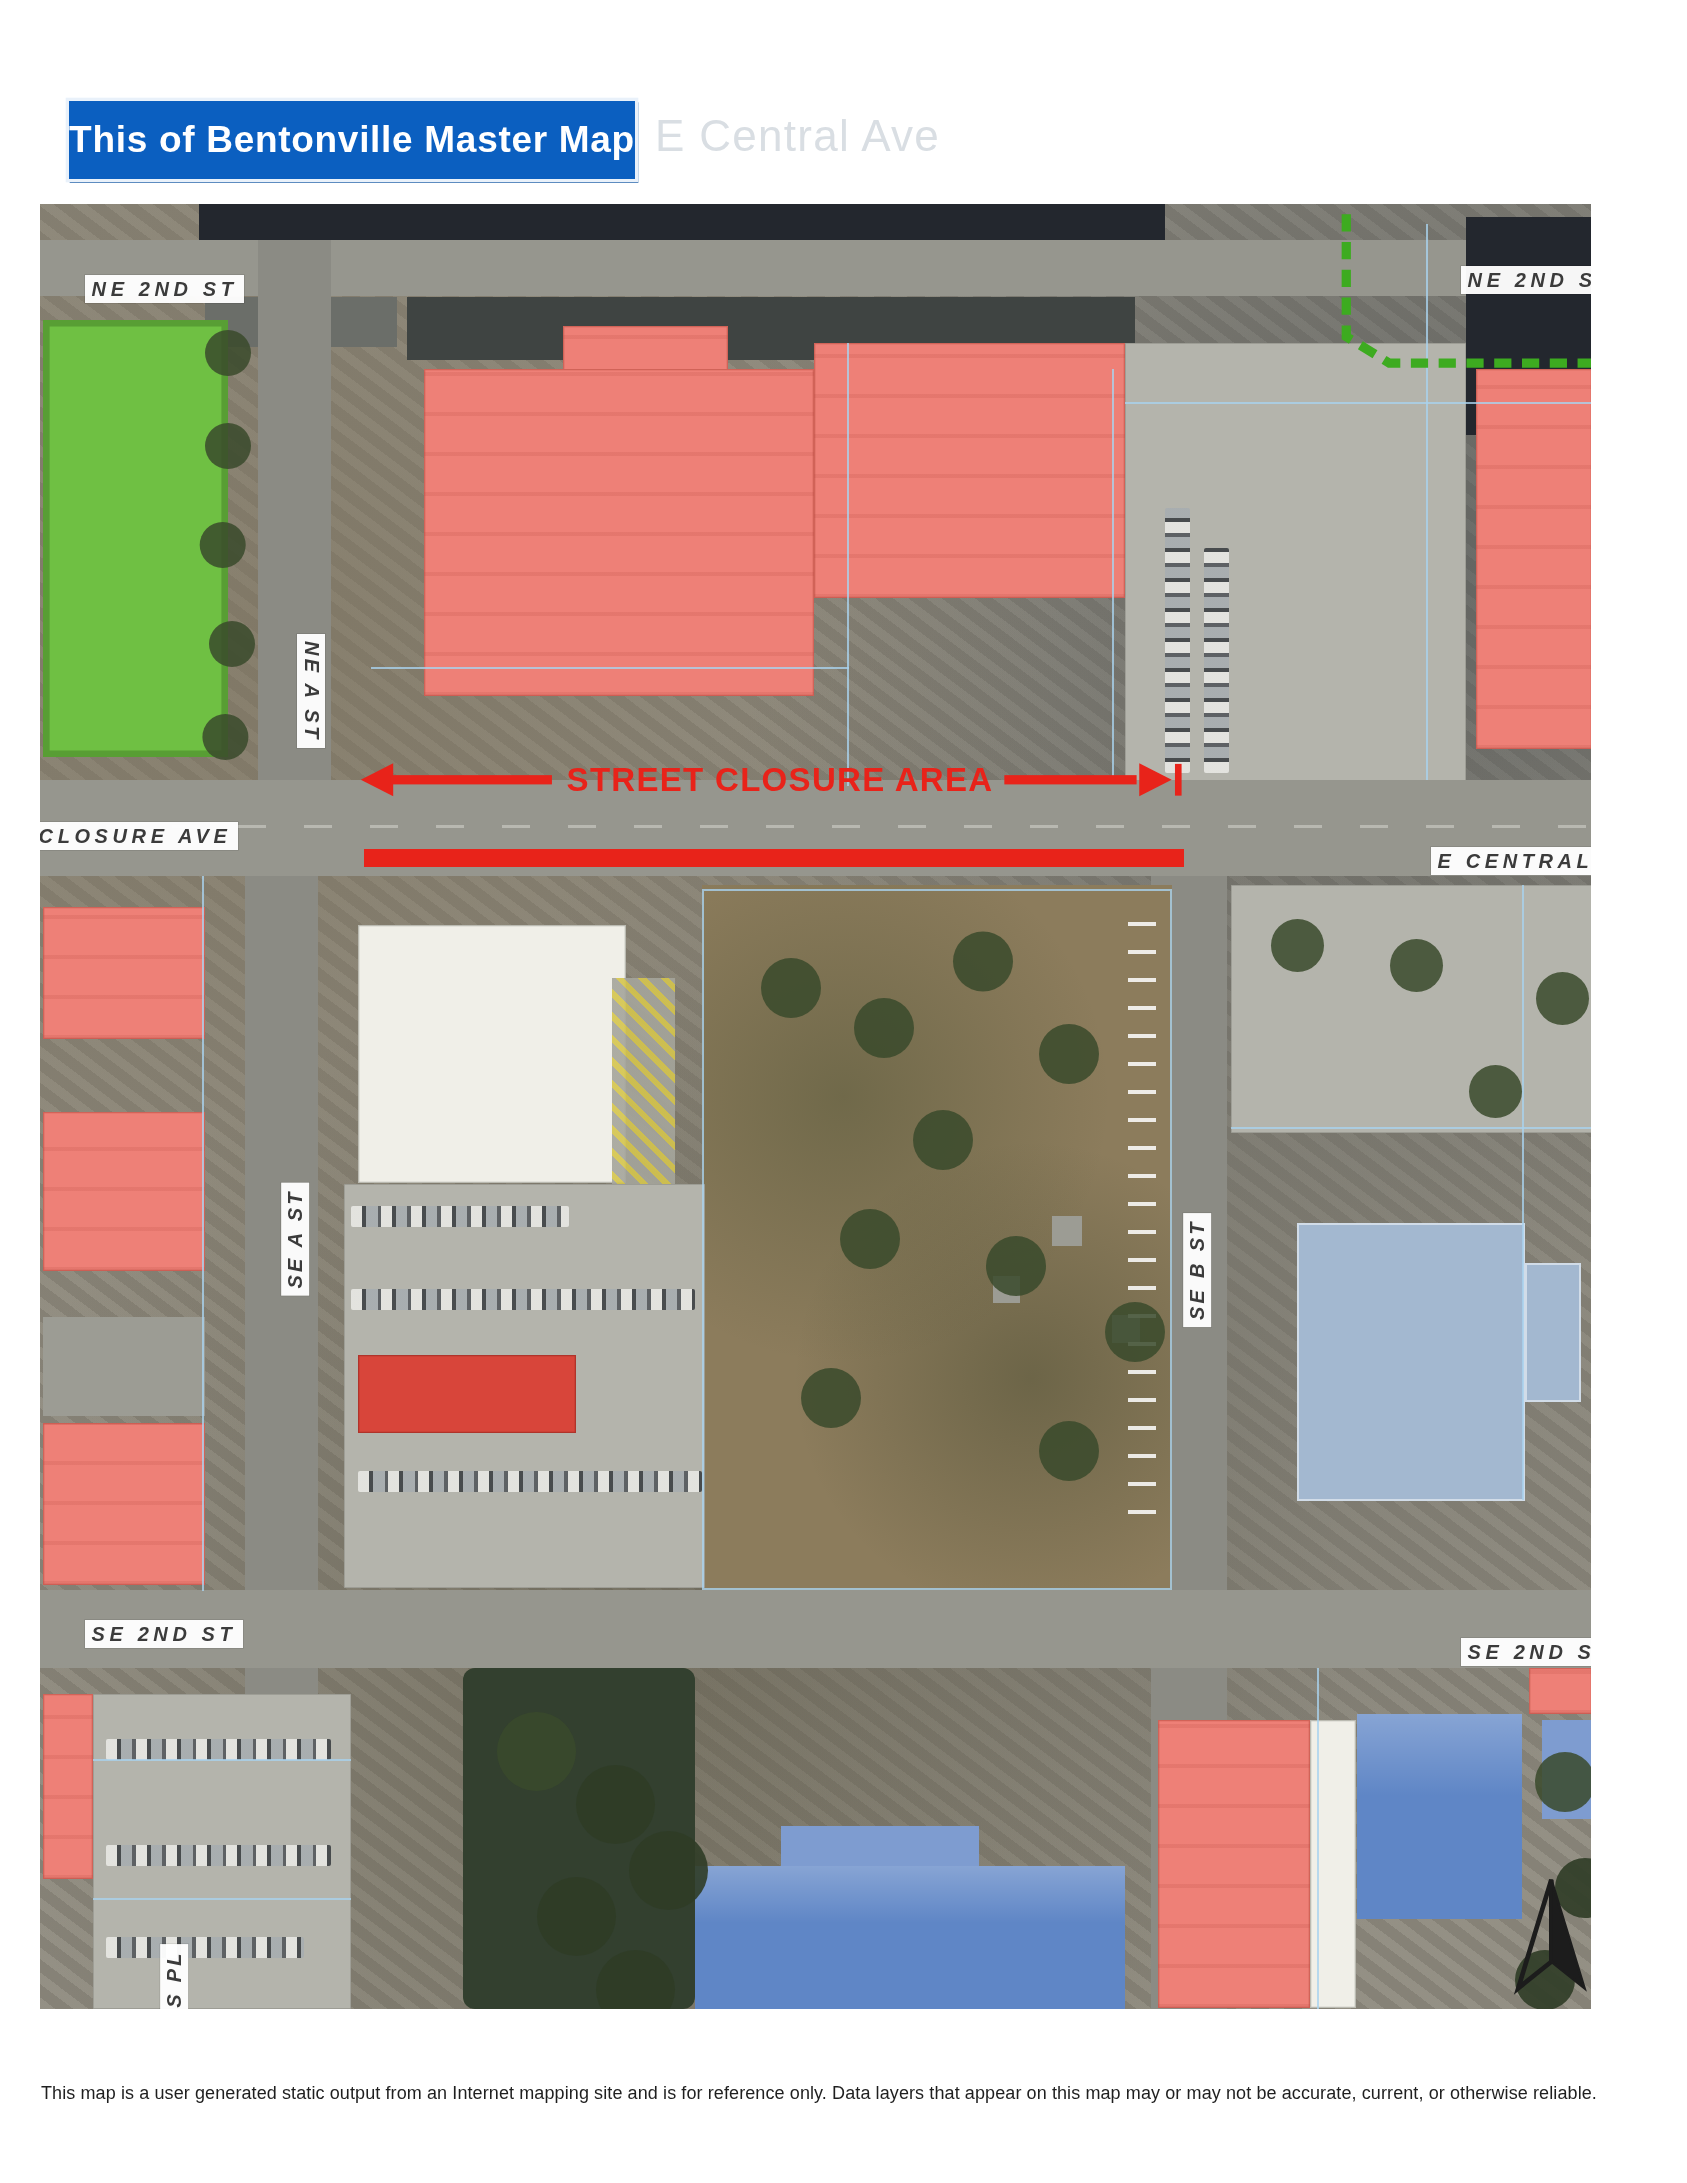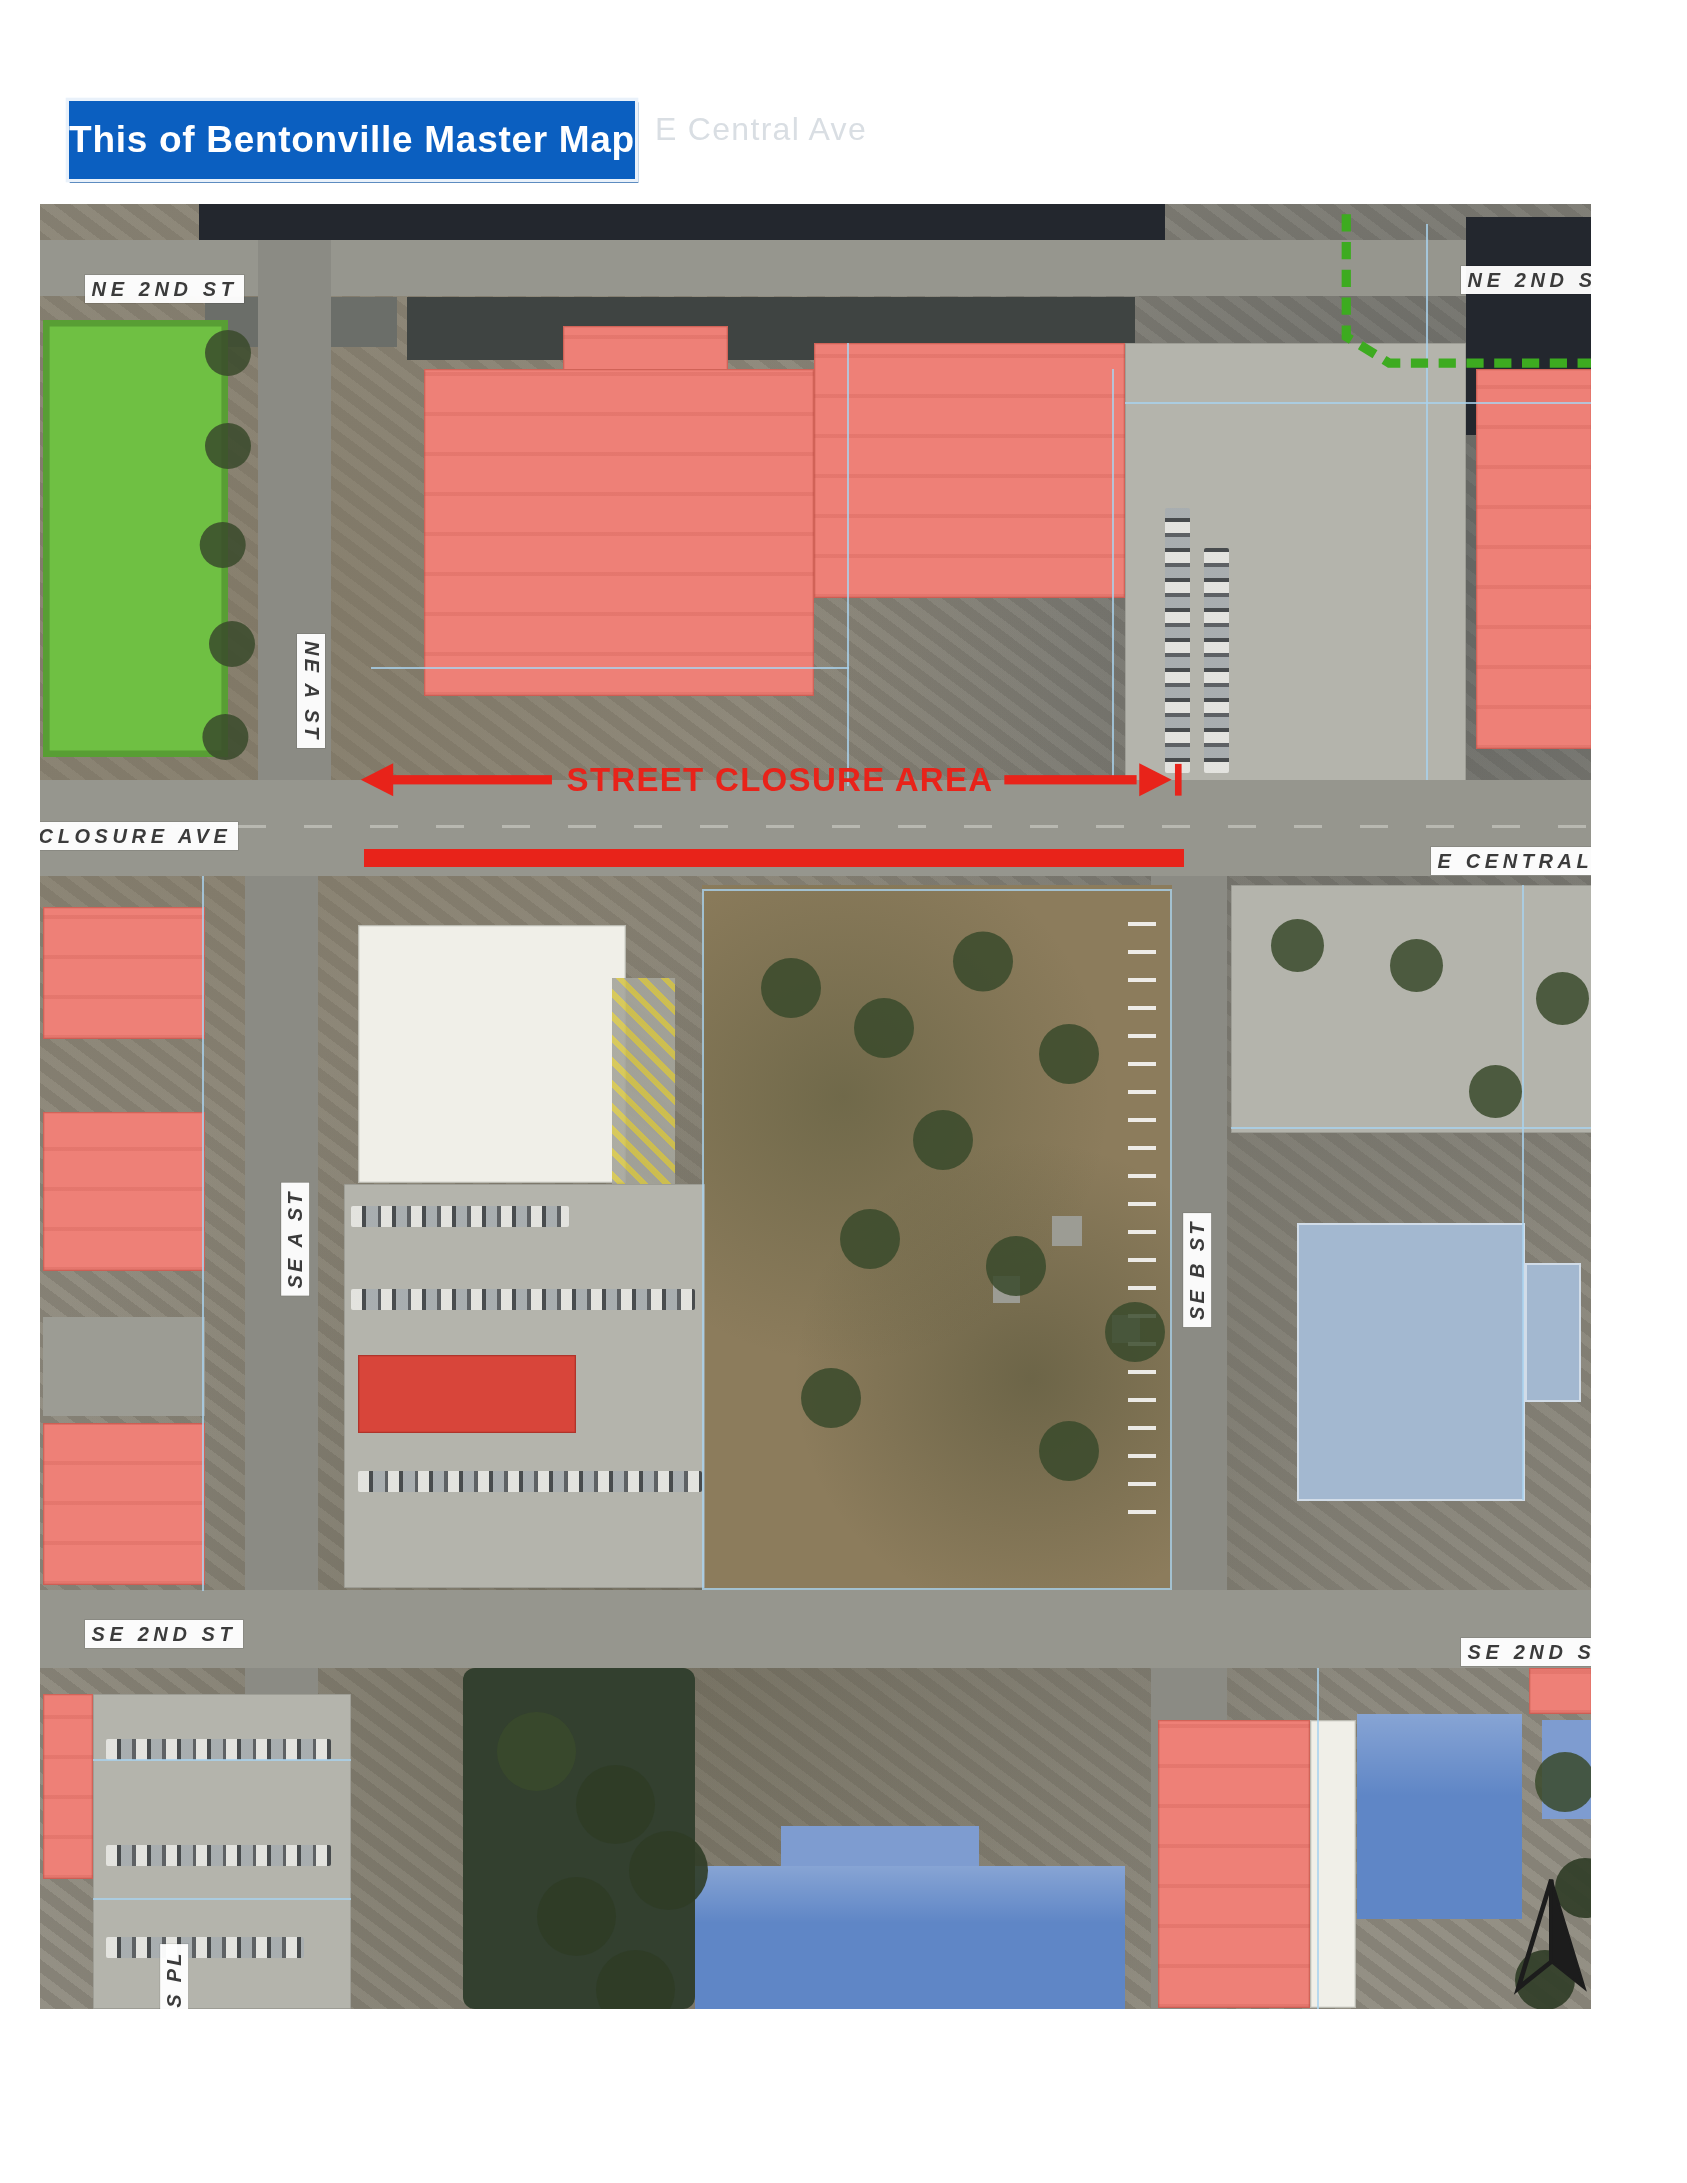--- a/index.html
+++ b/index.html
@@ -7,21 +7,21 @@
   .page { position:relative; width:1687px; height:2183px; background:#ffffff; overflow:hidden; }
 
   
   .title-banner {
     position:absolute; left:69px; top:101px; width:566px; height:78px;
     background:#0b5fc0; display:flex; align-items:center; justify-content:center;
     box-shadow:0 0 0 3.3px #e9f1fa, 2px 2.6px 0 1.3px #0a4f9e;
   }
   .title-banner span { color:#ffffff; font-size:37px; font-weight:bold; letter-spacing:0.7px; }
   .ghost-text {
-    position:absolute; left:655px; top:111px; font-size:32px; color:#d9dee3; letter-spacing:1.3px;
+    position:absolute; left:655px; top:111px; font-size:44px; color:#d9dee3; letter-spacing:1.3px;
   }
 
   
   .map {
     position:absolute; left:40px; top:204px; width:1551px; height:1805px; overflow:hidden;
     background-color:#8e8a7e;
     background-image:
       radial-gradient(circle at 15% 25%, rgba(124,112,88,.55), transparent 42%),
       radial-gradient(circle at 70% 60%, rgba(105,104,96,.5), transparent 45%),
       radial-gradient(circle at 40% 80%, rgba(90,84,64,.5), transparent 40%),
@@ -213,15 +213,16 @@
     <div class="chip" style="left:-8px; top:618px;">CLOSURE AVE</div>
     <div class="chip" style="left:1391px; top:643px;">E CENTRAL A</div>
     <div class="chip vert-up" style="left:241px; top:979px;">SE A ST</div>
     <div class="chip vert-up" style="left:1143px; top:1009px;">SE B ST</div>
     <div class="chip" style="left:45px; top:1416px;">SE 2ND ST</div>
     <div class="chip" style="left:1421px; top:1434px;">SE 2ND ST</div>
     <div class="chip vert-up" style="left:120px; top:1740px;">ORES PL</div>
 
   </div>
 
+  <div class="footer">This map is a user generated static output from an Internet mapping site and is for reference only. Data layers that appear on this map may or may not be accurate, current, or otherwise reliable.</div>
 
 </div>
 
 
 </body></html>

